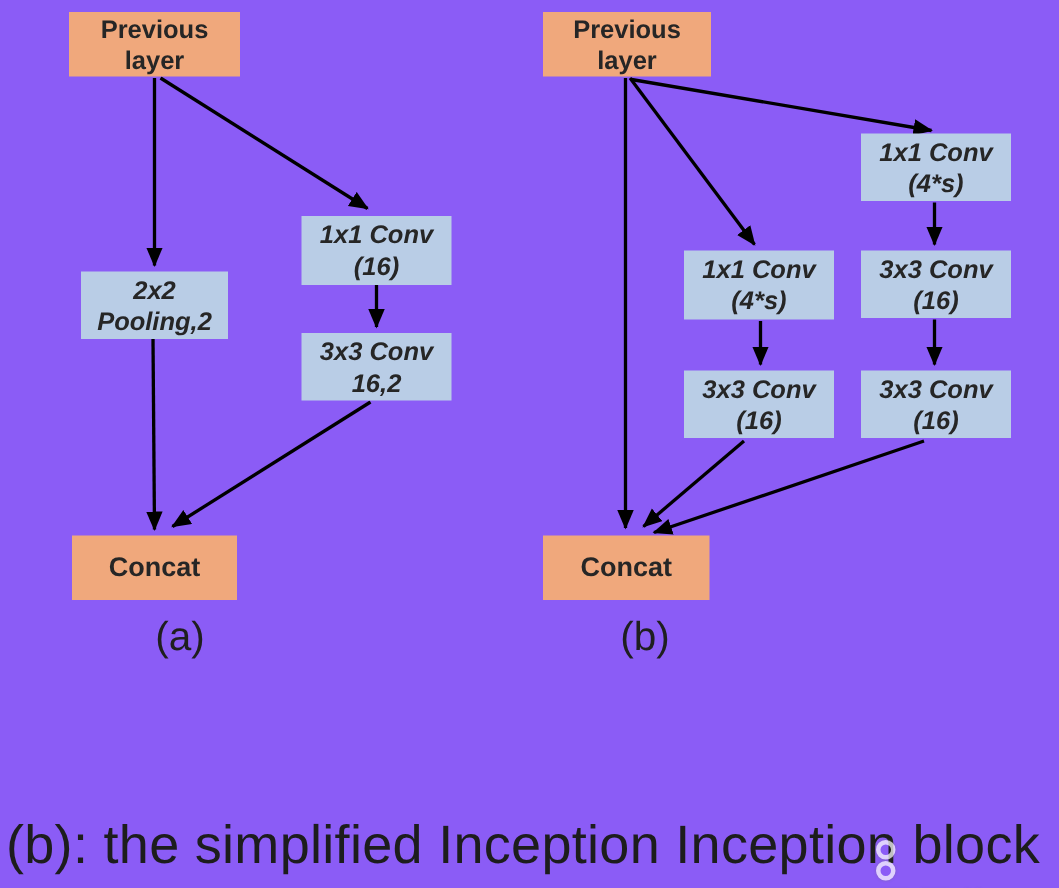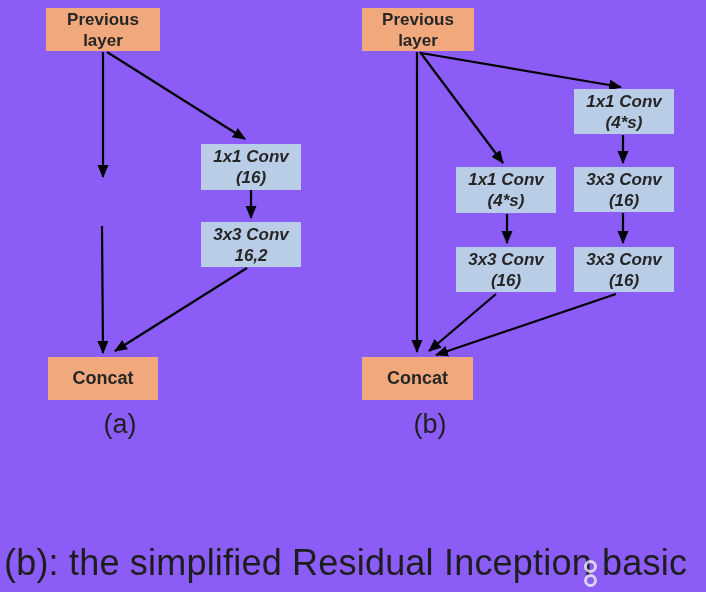--- a/index.html
+++ b/index.html
@@ -62,20 +62,22 @@
     <line x1="421" y1="53" x2="621" y2="87" stroke="#000" stroke-width="2.2" marker-end="url(#ah)"></line>
     <line x1="623" y1="135" x2="623" y2="163" stroke="#000" stroke-width="2.2" marker-end="url(#ah)"></line>
     <line x1="507" y1="214" x2="507" y2="243" stroke="#000" stroke-width="2.2" marker-end="url(#ah)"></line>
     <line x1="623" y1="213" x2="623" y2="243" stroke="#000" stroke-width="2.2" marker-end="url(#ah)"></line>
     <line x1="496" y1="294" x2="429" y2="351" stroke="#000" stroke-width="2.2" marker-end="url(#ah)"></line>
     <line x1="616" y1="294" x2="436" y2="355" stroke="#000" stroke-width="2.2" marker-end="url(#ah)"></line>
   </svg>
 
   <div class="node orange" style="left:46px;top:8px;width:114px;height:43px">Previous
 layer</div>
+  <div class="node blue" style="left:54px;top:181px;width:98px;height:45px">2x2
+Pooling,2</div>
   <div class="node blue" style="left:201px;top:144px;width:100px;height:46px">1x1 Conv
 (16)</div>
   <div class="node blue" style="left:201px;top:222px;width:100px;height:45px">3x3 Conv
 16,2</div>
   <div class="node orange" style="left:48px;top:357px;width:110px;height:43px;font-size:18px">Concat</div>
   <div class="sublabel" style="left:85px;top:409px">(a)</div>
 
   <div class="node orange" style="left:362px;top:8px;width:112px;height:43px">Previous
 layer</div>
   <div class="node blue" style="left:456px;top:167px;width:100px;height:46px">1x1 Conv
@@ -84,21 +86,21 @@
 (4*s)</div>
   <div class="node blue" style="left:574px;top:167px;width:100px;height:45px">3x3 Conv
 (16)</div>
   <div class="node blue" style="left:456px;top:247px;width:100px;height:45px">3x3 Conv
 (16)</div>
   <div class="node blue" style="left:574px;top:247px;width:100px;height:45px">3x3 Conv
 (16)</div>
   <div class="node orange" style="left:362px;top:357px;width:111px;height:43px;font-size:18px">Concat</div>
   <div class="sublabel" style="left:395px;top:409px">(b)</div>
 
-  <div class="caption" style="top:542px">(b): the simplified Residual Inception basic</div>
+  <div class="caption" style="top:542px">(b): the simplified Inception Inception block</div>
 
   <div class="watermark">
     <span class="wm-eye"></span>
     <span class="wm-eye"></span>
     <span class="wm-text">量子位</span>
   </div>
 
 </div>
 
 </body></html>

